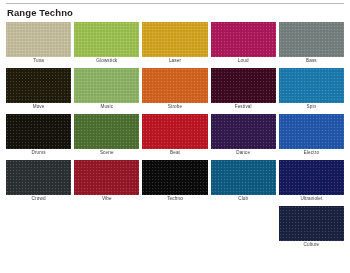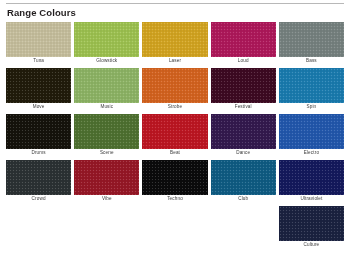--- a/index.html
+++ b/index.html
@@ -90,21 +90,21 @@
     justify-content: flex-end;
   }
 </style>
 </head>
 <body>
 
 <div class="page">
 
   <div class="top-rule"></div>
 
-  <div class="page-title">Range Colours</div>
+  <div class="page-title">Range Techno</div>
 
   <div class="swatch-grid">
       <div class="swatch-row">
         <div class="swatch-cell">
           <div class="swatch-chip" title="Tuna" style="background-color: rgb(196, 189, 156);"></div>
           <div class="swatch-label">Tuna</div>
         </div>
         <div class="swatch-cell">
           <div class="swatch-chip" title="Glowstick" style="background-color: rgb(156, 192, 80);"></div>
           <div class="swatch-label">Glowstick</div>

